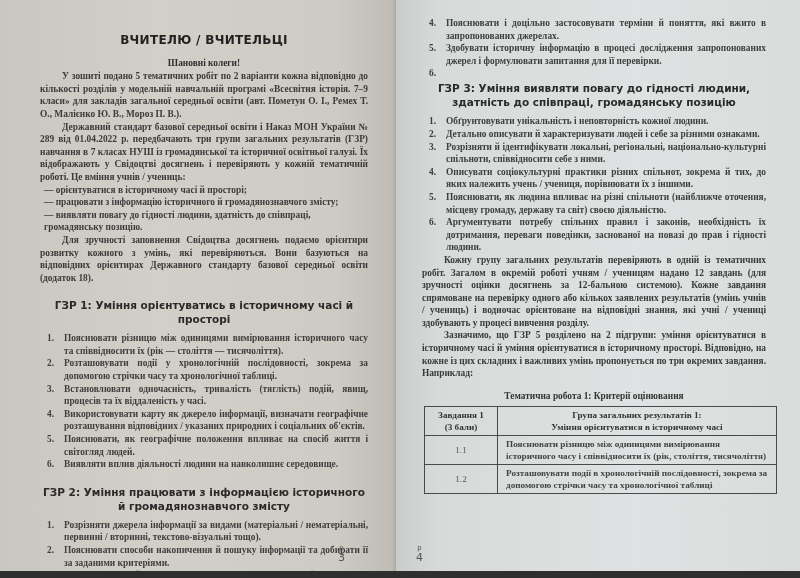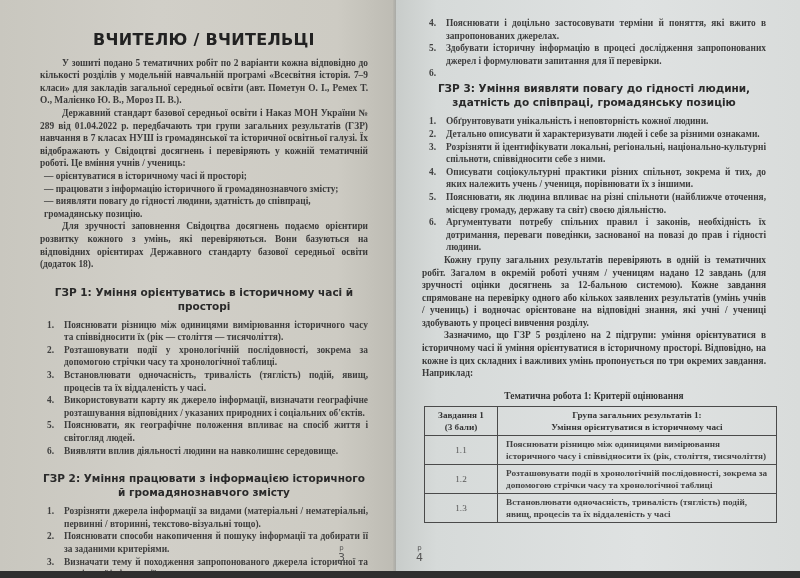--- a/index.html
+++ b/index.html
@@ -24,21 +24,21 @@
     padding: 0 34px 0 26px;
   }
   .spine {
     position: absolute; left: 393px; top: 0; width: 6px; height: 571px;
     background: linear-gradient(90deg, #b9b7af, #a9aaa6, #c3c6c4);
   }
   .bottom-band {
     position: absolute; left: 0; bottom: 0; width: 800px; height: 7px; background: #2f2f2f;
   }
   .title-main {
-    font-family: "DejaVu Sans", sans-serif; font-weight: bold; font-size: 16px;
+    font-family: "DejaVu Sans", sans-serif; font-weight: bold; font-size: 12px;
     text-align: center; letter-spacing: 0.3px; margin: 17px 0 10px 0; color: #222;
   }
   .greeting { text-align: center; margin: 0 0 1px 0; font-weight: bold; }
   p.para { margin: 0; text-indent: 22px; text-align: justify; font-weight: bold; color: #3a3a3a; }
   .dash-list { margin: 0; padding: 0 0 0 4px; list-style: none; }
   .dash-list li { padding-left: 0; font-weight: bold; color: #3c3c3c; }
   .section-title {
     font-family: "DejaVu Sans", sans-serif; font-weight: bold; font-size: 10.5px;
     line-height: 14px; text-align: center; color: #2a2a2a; margin: 14px 0 6px 0;
   }
@@ -59,20 +59,21 @@
   .page-num {
     position: absolute; bottom: 6px; font-family: "DejaVu Sans", sans-serif; font-size: 11px; color: #555;
   }
   .page-num .mark { display:block; font-size: 7px; line-height: 7px; text-align:center; }
 </style>
 </head>
 <body>
 
 <div class="page page-left">
   <div class="title-main">ВЧИТЕЛЮ / ВЧИТЕЛЬЦІ</div>
+  <div class="greeting">Шановні колеги!</div>
   <p class="para">У зошиті подано 5 тематичних робіт по 2 варіанти кожна відповідно до кількості розділів у модельній навчальній програмі «Всесвітня історія. 7–9 класи» для закладів загальної середньої освіти (авт. Пометун О. І., Ремех Т. О., Малієнко Ю. В., Мороз П. В.).</p>
   <p class="para">Державний стандарт базової середньої освіти і Наказ МОН України № 289 від 01.04.2022 р. передбачають три групи загальних результатів (ГЗР) навчання в 7 класах НУШ із громадянської та історичної освітньої галузі. Їх відображають у Свідоцтві досягнень і перевіряють у кожній тематичній роботі. Це вміння учнів / учениць:</p>
   <ul class="dash-list">
     <li>— орієнтуватися в історичному часі й просторі;</li>
     <li>— працювати з інформацію історичного й громадянознавчого змісту;</li>
     <li>— виявляти повагу до гідності людини, здатність до співпраці, громадянську позицію.</li>
   </ul>
   <p class="para">Для зручності заповнення Свідоцтва досягнень подаємо орієнтири розвитку кожного з умінь, які перевіряються. Вони базуються на відповідних орієнтирах Державного стандарту базової середньої освіти (додаток 18).</p>
 
   <div class="section-title">ГЗР 1: Уміння орієнтуватись в історичному часі й просторі</div>
@@ -140,24 +141,20 @@
       </th>
     </tr>
     <tr>
       <td class="task">1.1</td>
       <td class="desc">Пояснювати різницю між одиницями вимірювання історичного часу і співвідносити їх (рік, століття, тисячоліття)</td>
     </tr>
     <tr>
       <td class="task">1.2</td>
       <td class="desc">Розташовувати події в хронологічній послідовності, зокрема за допомогою стрічки часу та хронологічної таблиці</td>
     </tr>
-    <tr>
-      <td class="task">1.3</td>
-      <td class="desc">Встановлювати одночасність, тривалість (тяглість) подій, явищ, процесів та їх віддаленість у часі</td>
-    </tr>
   </tbody>
     </table>
 
   <div class="page-num" style="left:20px;">
     <span class="mark">р</span>
     <span>4</span>
   </div>
 </div>
 
 <div class="bottom-band"></div>

